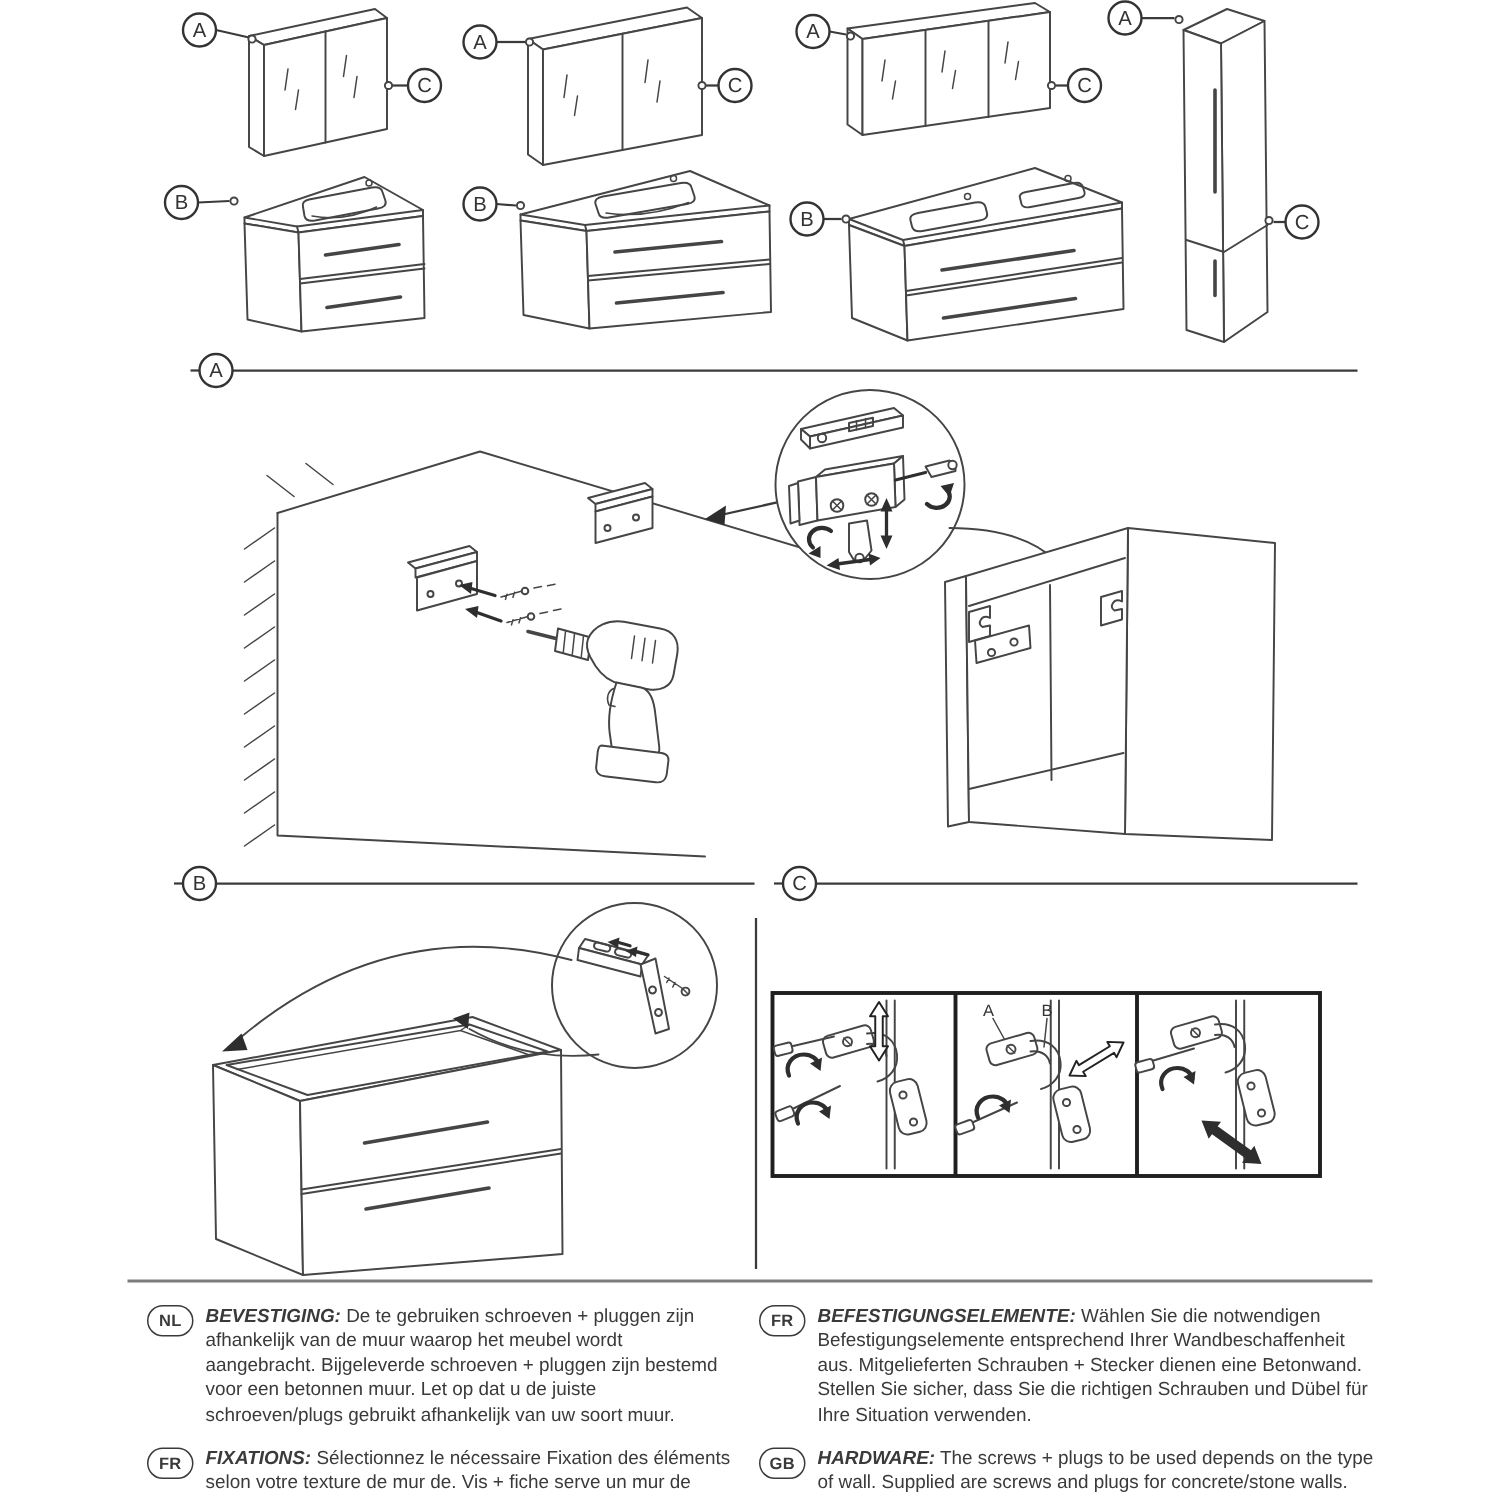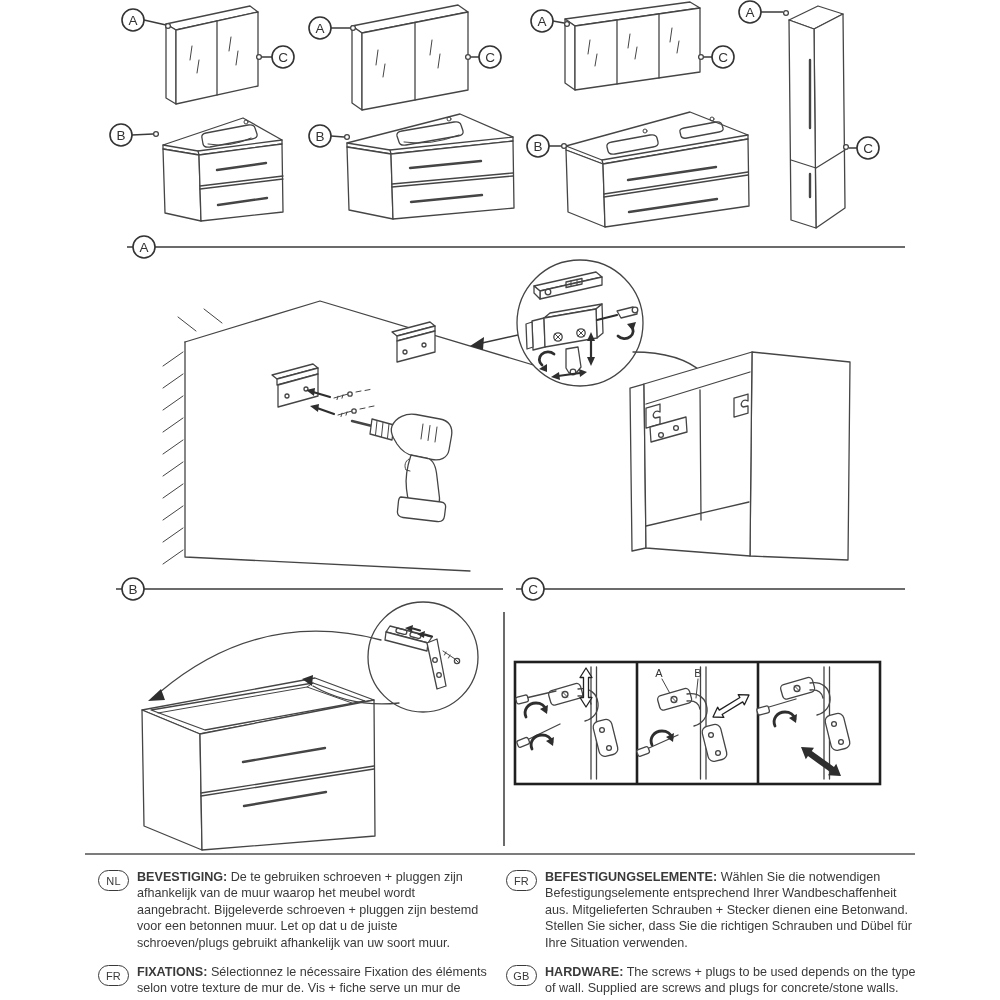--- a/index.html
+++ b/index.html
@@ -20,23 +20,23 @@
   .thin2{fill:none;stroke:#2e2e2e;stroke-width:2.2;stroke-linecap:round;}
   .box {fill:none;stroke:#1f1f1f;stroke-width:2.6;}
   .outline-arrow{fill:#ffffff;stroke:#222222;stroke-width:1.3;stroke-linejoin:round;}
   
   .rule{position:absolute;left:85px;top:853px;width:830px;height:2px;background:#7c7c7c;}
   .notes{position:absolute;left:98px;top:869px;width:820px;display:grid;
          grid-template-columns:392px 412px;column-gap:16px;color:#3a3a3a;}
   .note{display:flex;gap:8px;margin-bottom:13px;}
   .badge{flex:0 0 auto;display:inline-flex;align-items:center;justify-content:center;
          min-width:21px;height:19px;padding:0 4px;border:1.7px solid #3a3a3a;border-radius:14px;
-         font-size:11px;font-weight:400;margin-top:1px;letter-spacing:.2px;}
+         font-size:11px;font-weight:700;margin-top:1px;letter-spacing:.2px;}
   .ntext{font-size:12.6px;line-height:16.4px;margin:0;}
-  .ntext b{font-weight:700;}
+  .ntext b{font-weight:700;font-style:italic;}
 </style>
 </head>
 <body>
 
 <div class="sheet">
 
 <svg class="diagram" width="1000" height="860" viewBox="0 0 1000 860">
 
   <g>
     <polygon class="sw" points="166,24 250,6 258,12 176,30"></polygon>

